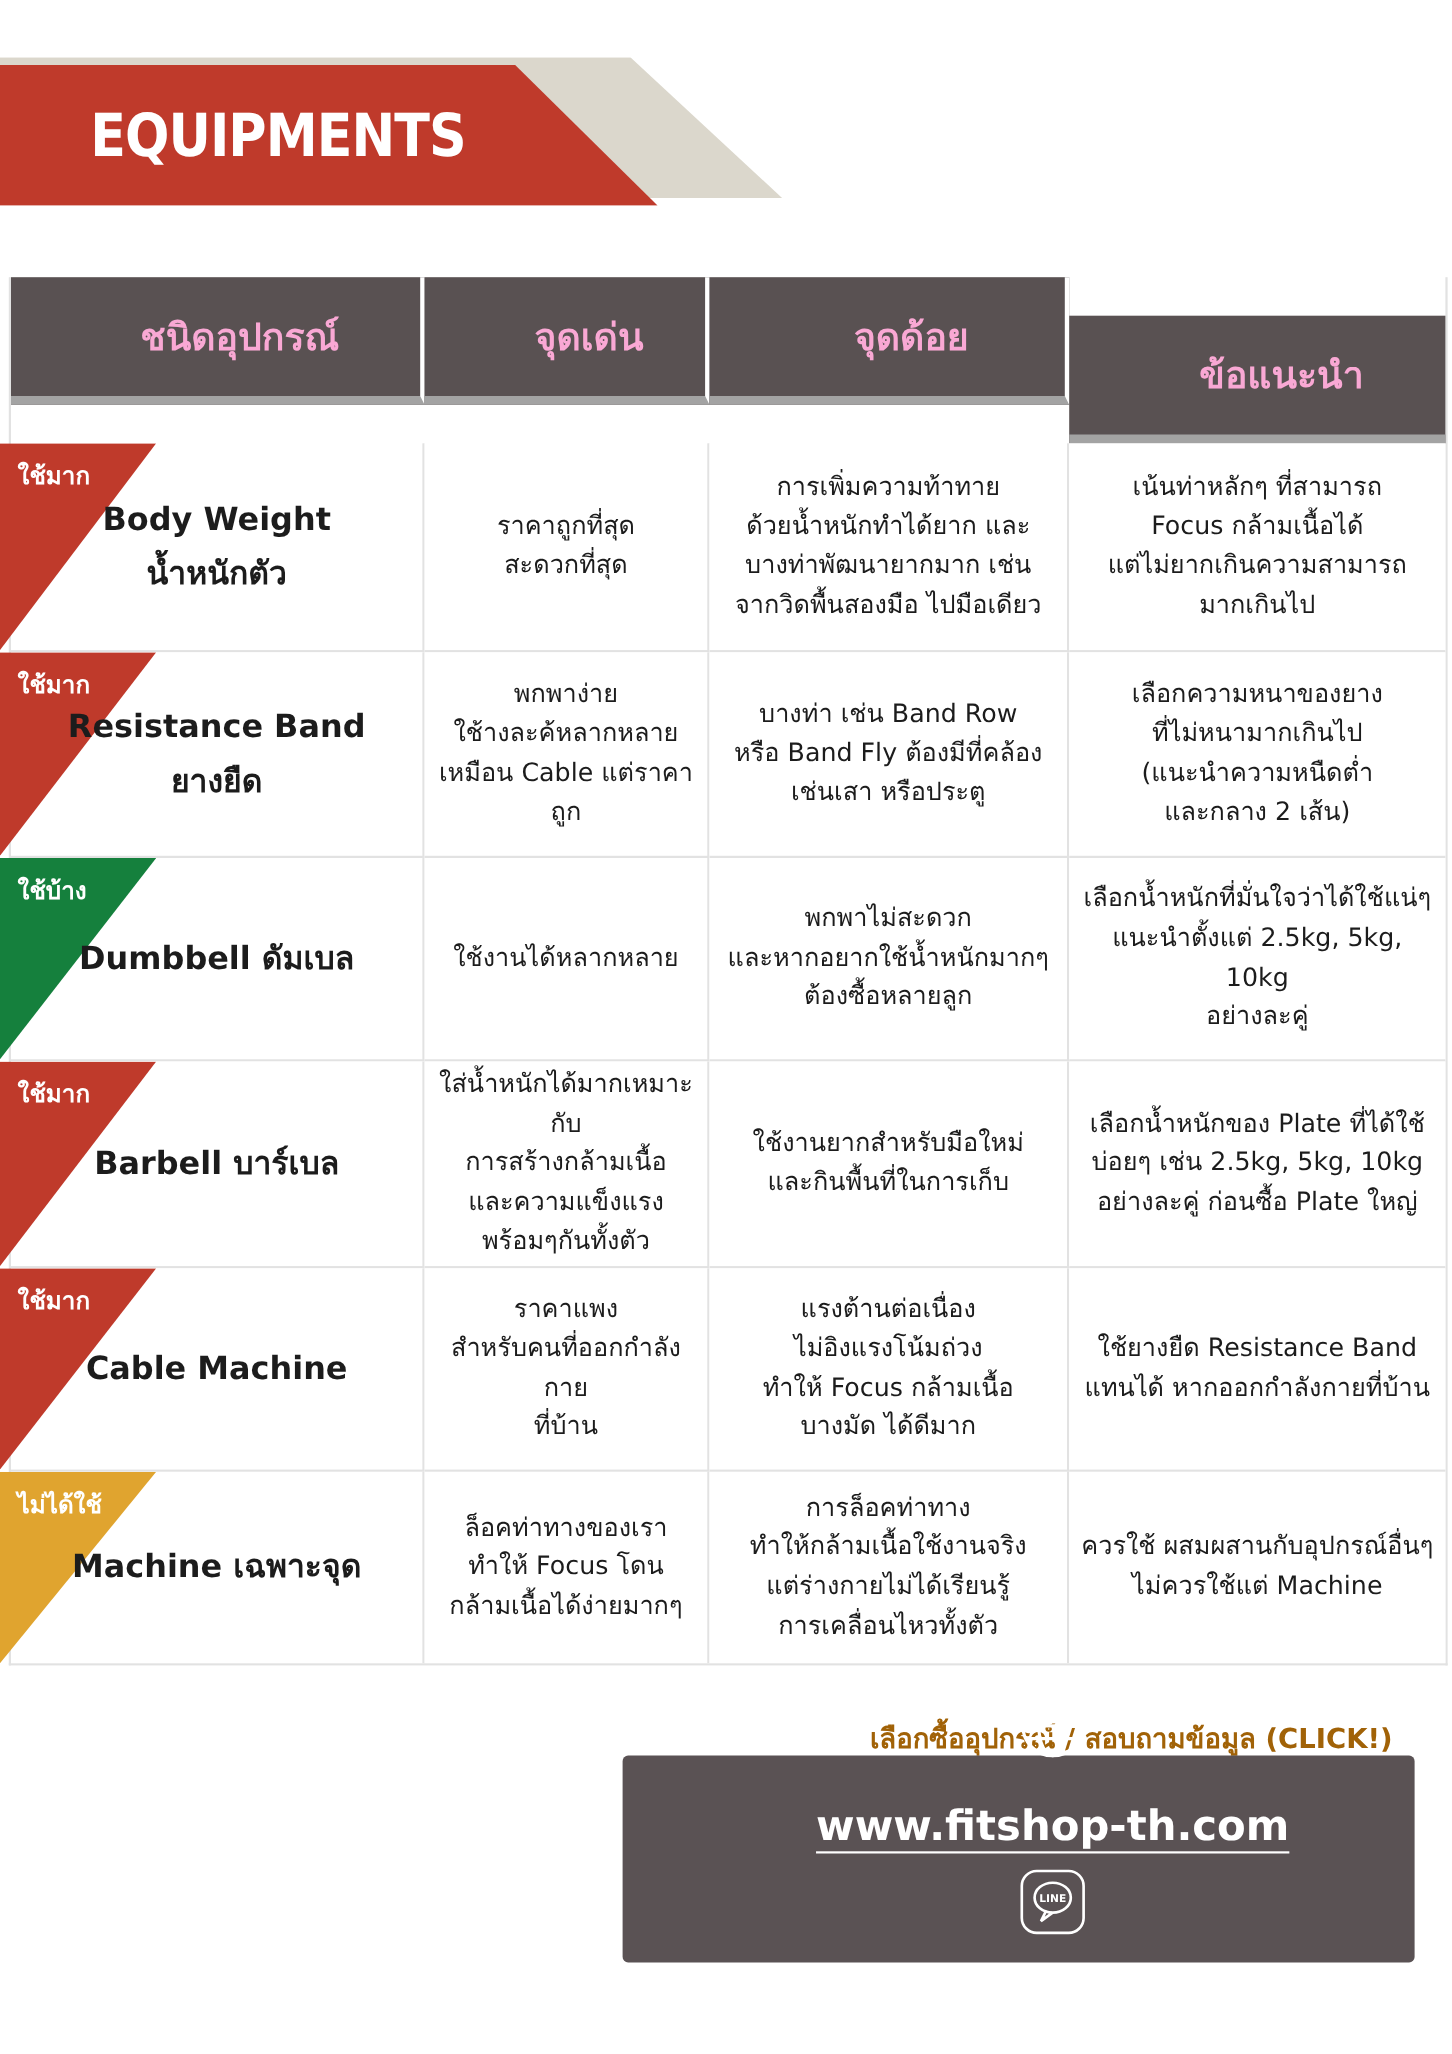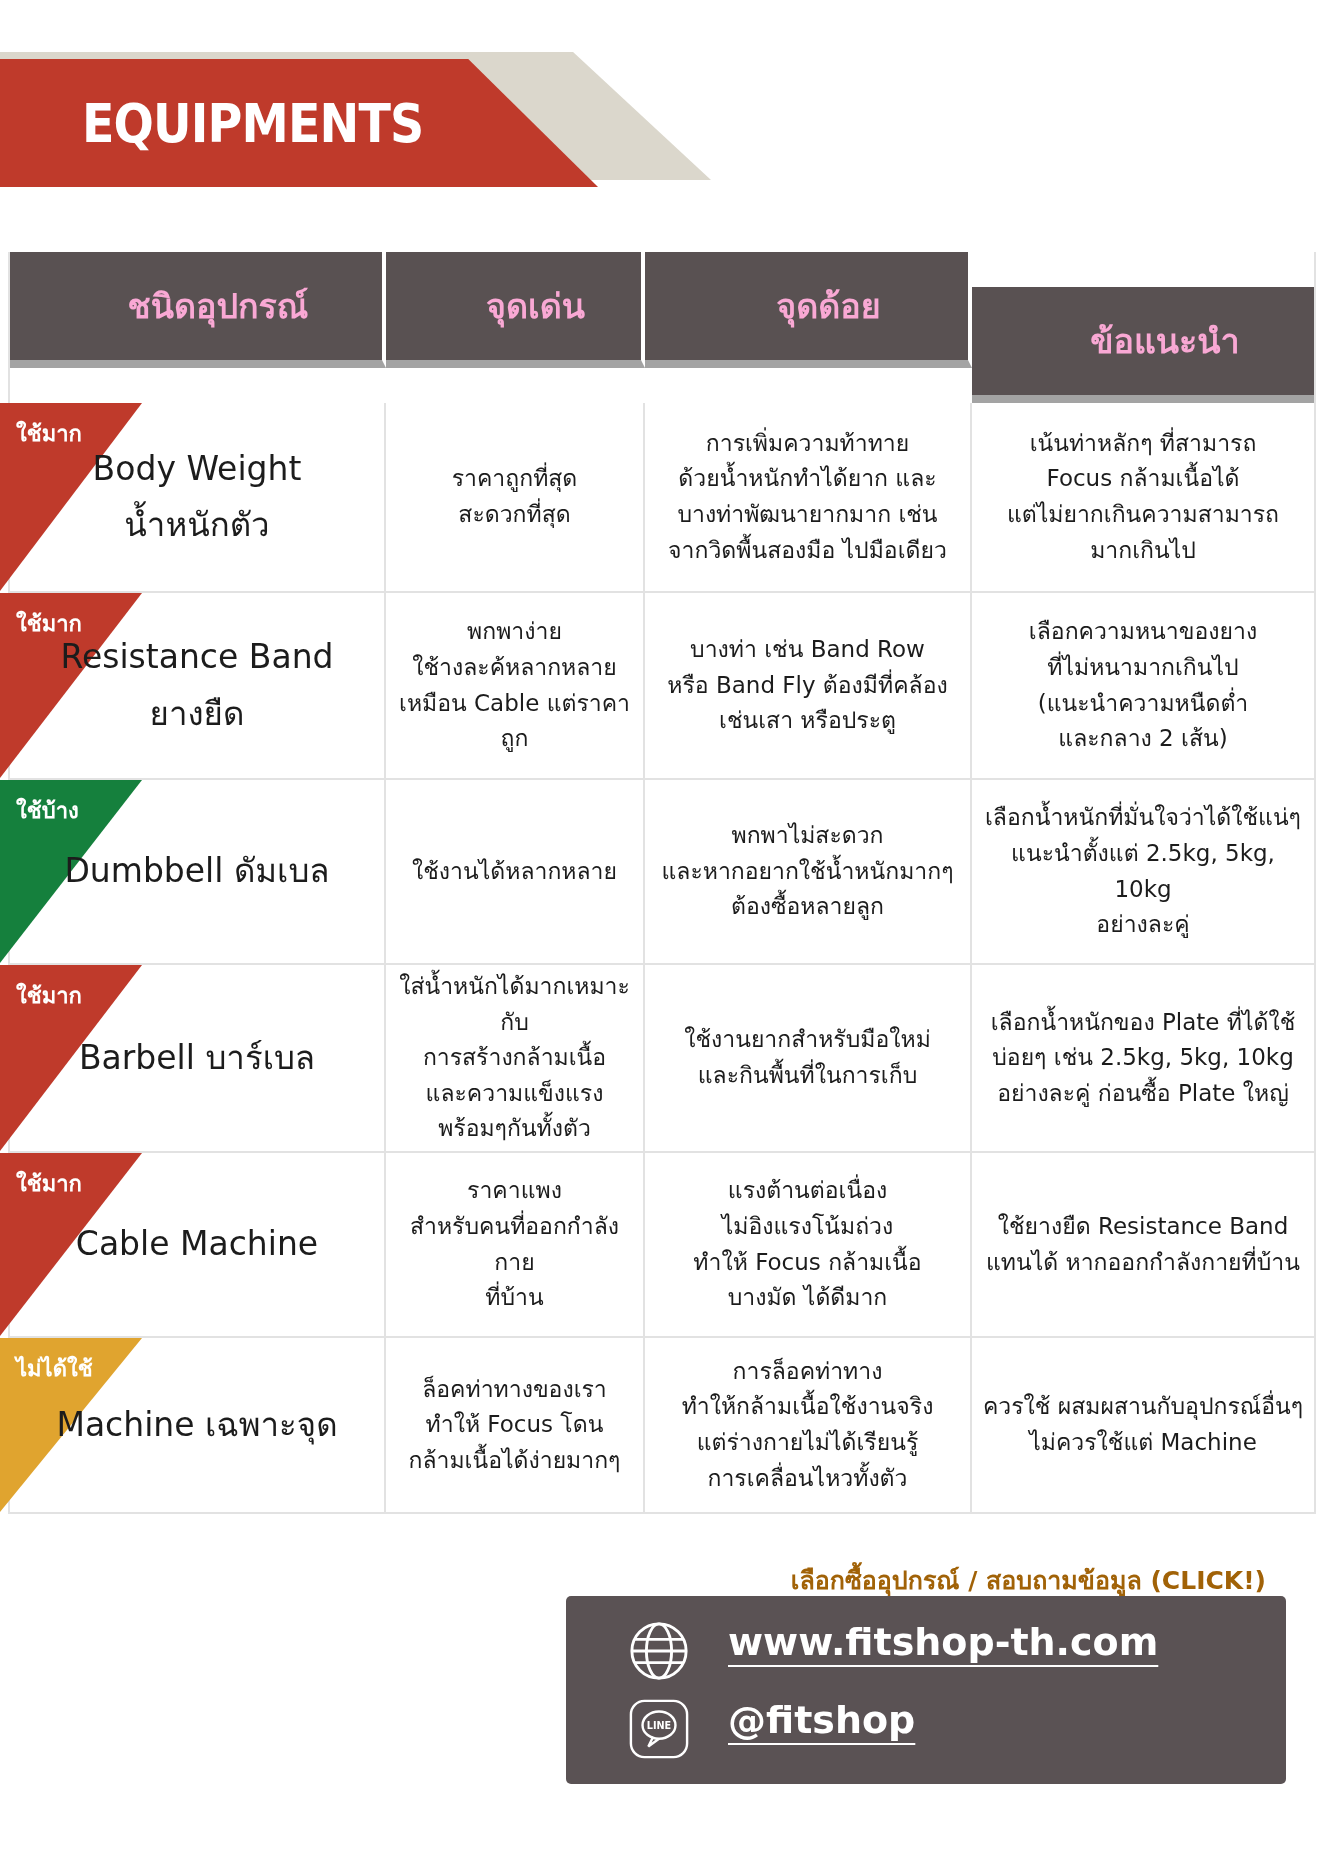--- a/index.html
+++ b/index.html
@@ -38,38 +38,38 @@
     background:#fff;box-sizing:border-box;position:relative;
     display:flex;align-items:center;justify-content:center;text-align:center;
     font-size:23px;line-height:1.55;white-space:pre-line;padding:6px 8px;
     border-right:2px solid #e2e2e2;border-bottom:2px solid #e2e2e2;
   }
   .cell:last-child{border-right:none;}
   .row:last-child .cell{border-bottom:none;}
   .r0 .cell{height:190px}.r1 .cell{height:187px}.r2 .cell{height:185px}
   .r3 .cell{height:188px}.r4 .cell{height:185px}.r5 .cell{height:174px}
   .name-cell{overflow:visible;}
-  .equip-name{font-weight:400;font-size:33px;line-height:1.7;white-space:pre-line;position:relative;z-index:2;}
+  .equip-name{font-weight:700;font-size:29px;line-height:1.7;white-space:pre-line;position:relative;z-index:2;}
   .ribbon{
     position:absolute;left:-10px;top:0;width:142px;height:100%;
     clip-path:polygon(0 0,100% 0,0 100%);z-index:1;
   }
   .ribbon-label{
     position:absolute;left:16px;top:14px;color:#fff;font-size:22px;font-weight:600;white-space:nowrap;
   }
   
   .cta{
     position:absolute;left:500px;top:1560px;width:766px;text-align:right;
     color:#a16207;font-size:25px;font-weight:600;white-space:nowrap;cursor:pointer;
   }
   .contact-box{
     position:absolute;left:566px;top:1596px;width:720px;height:188px;background:#5a5254;border-radius:5px;
     display:flex;flex-direction:column;justify-content:center;gap:16px;padding-left:62px;box-sizing:border-box;
   }
-  .contact-row{display:flex;gap:38px;color:#fff;}
+  .contact-row{display:flex;align-items:center;gap:38px;color:#fff;flex-direction:column;}
   .contact-row .link{
     font-size:38px;font-weight:600;text-decoration:underline;
     text-underline-offset:10px;text-decoration-thickness:2px;cursor:pointer;white-space:nowrap;
   }
   .cicon{width:62px;height:62px;flex:0 0 62px;}
   .cicon svg{width:100%;height:100%;stroke:#fff;fill:none;}
 </style>
 </head>
 <body>
 

